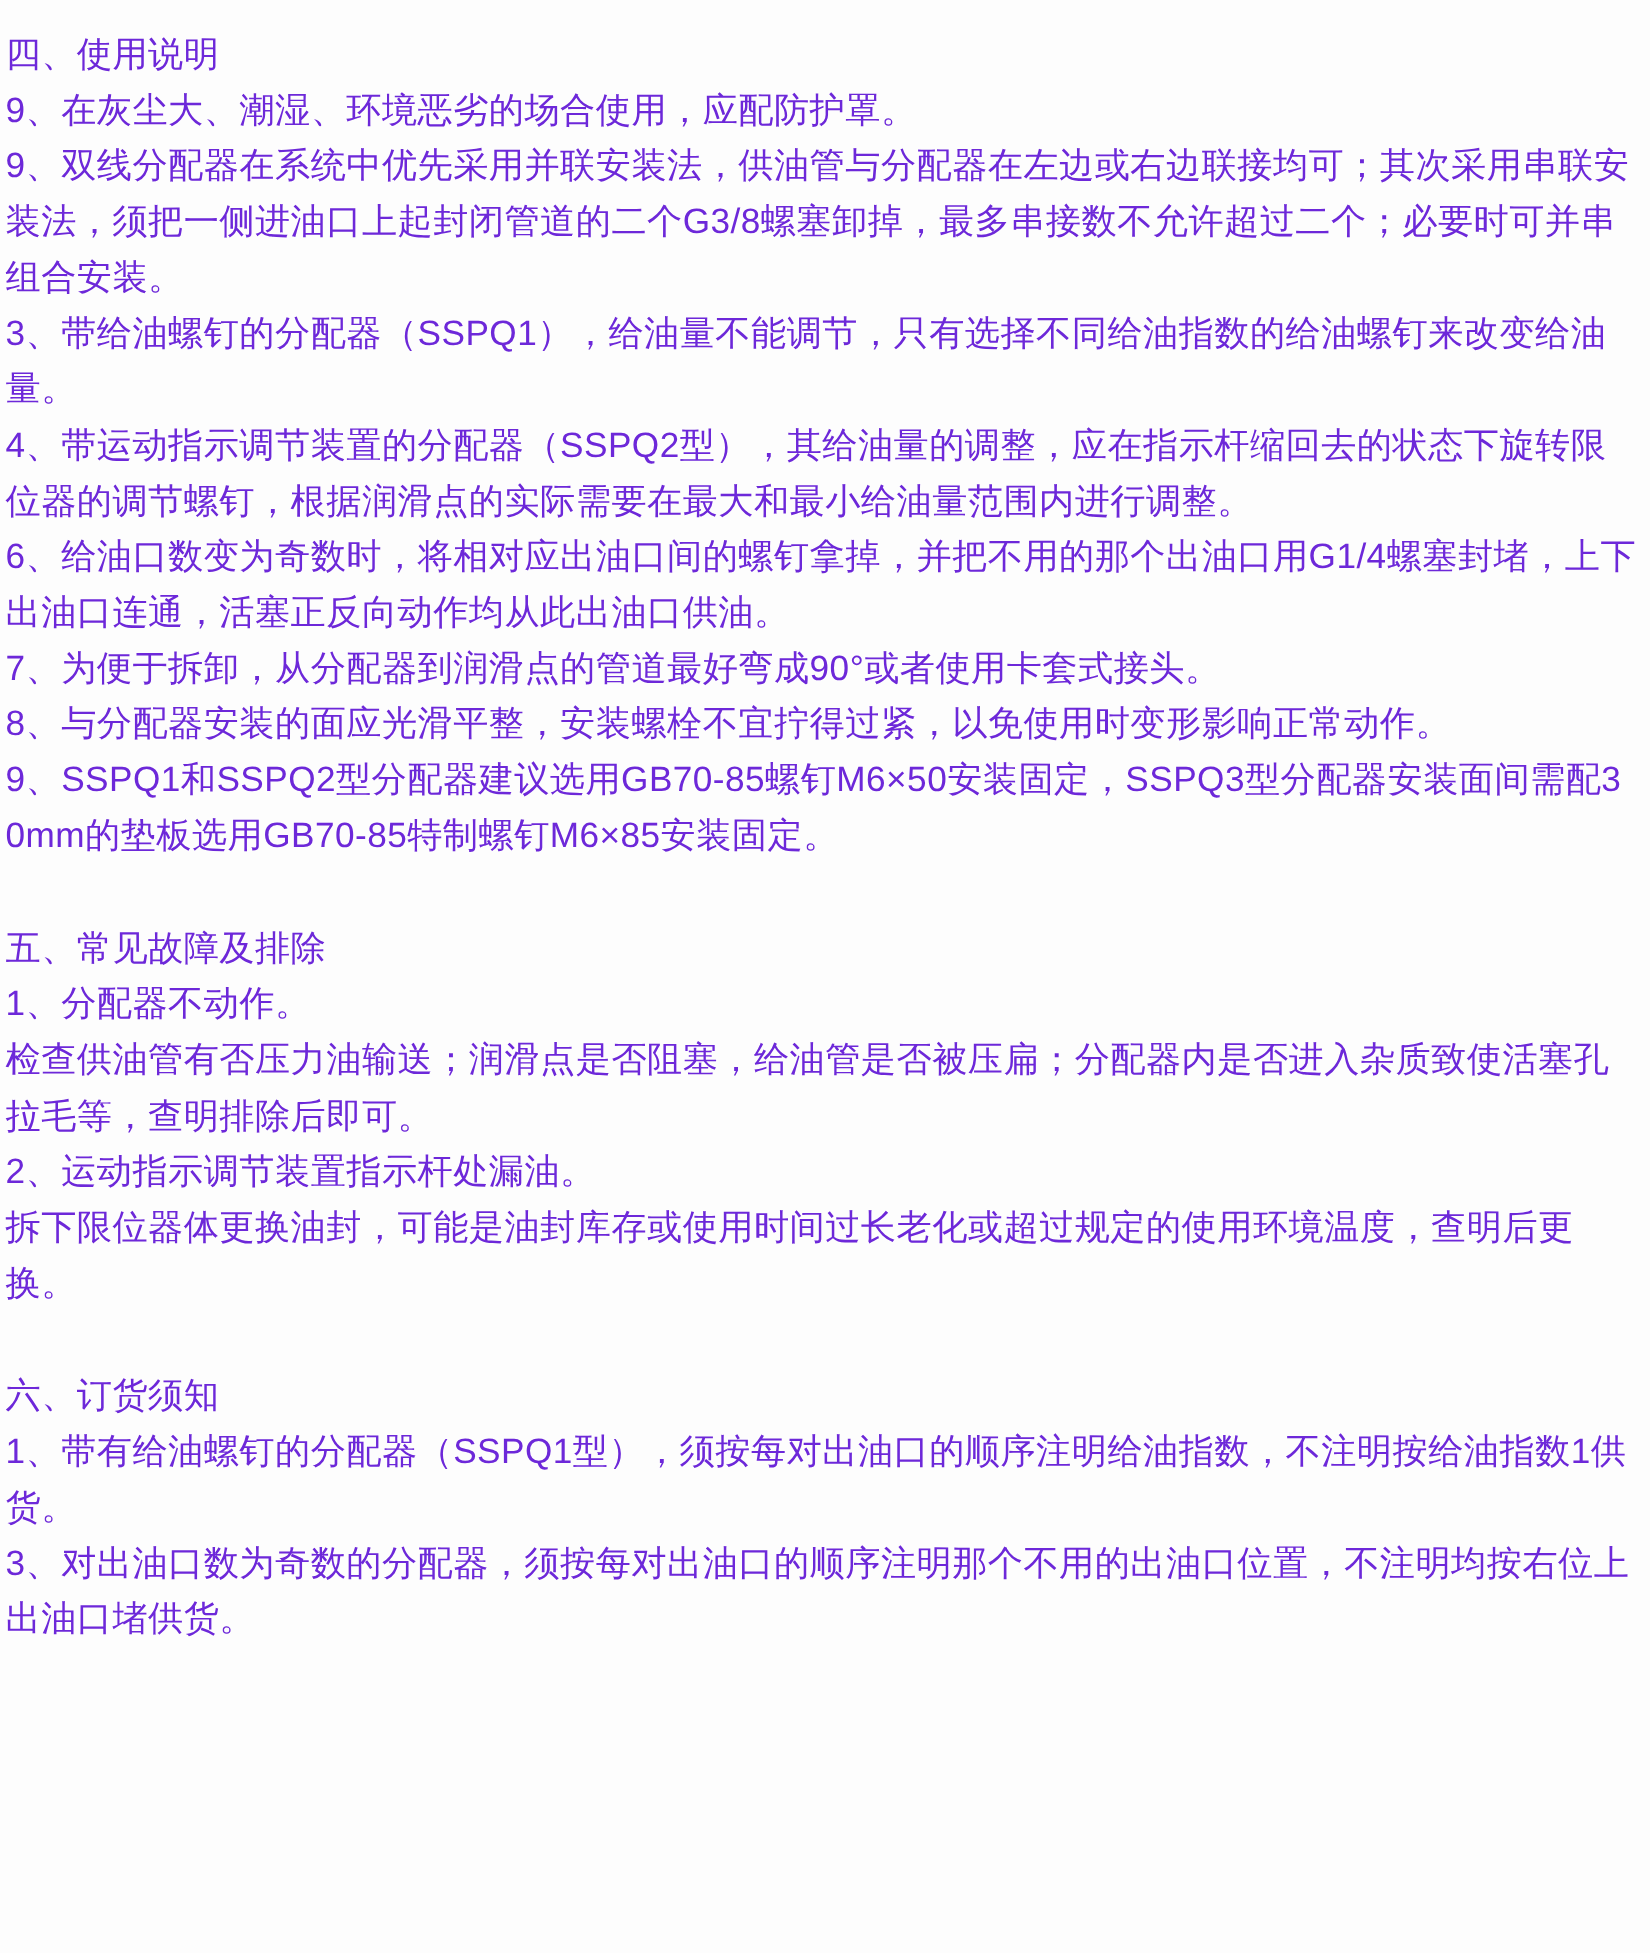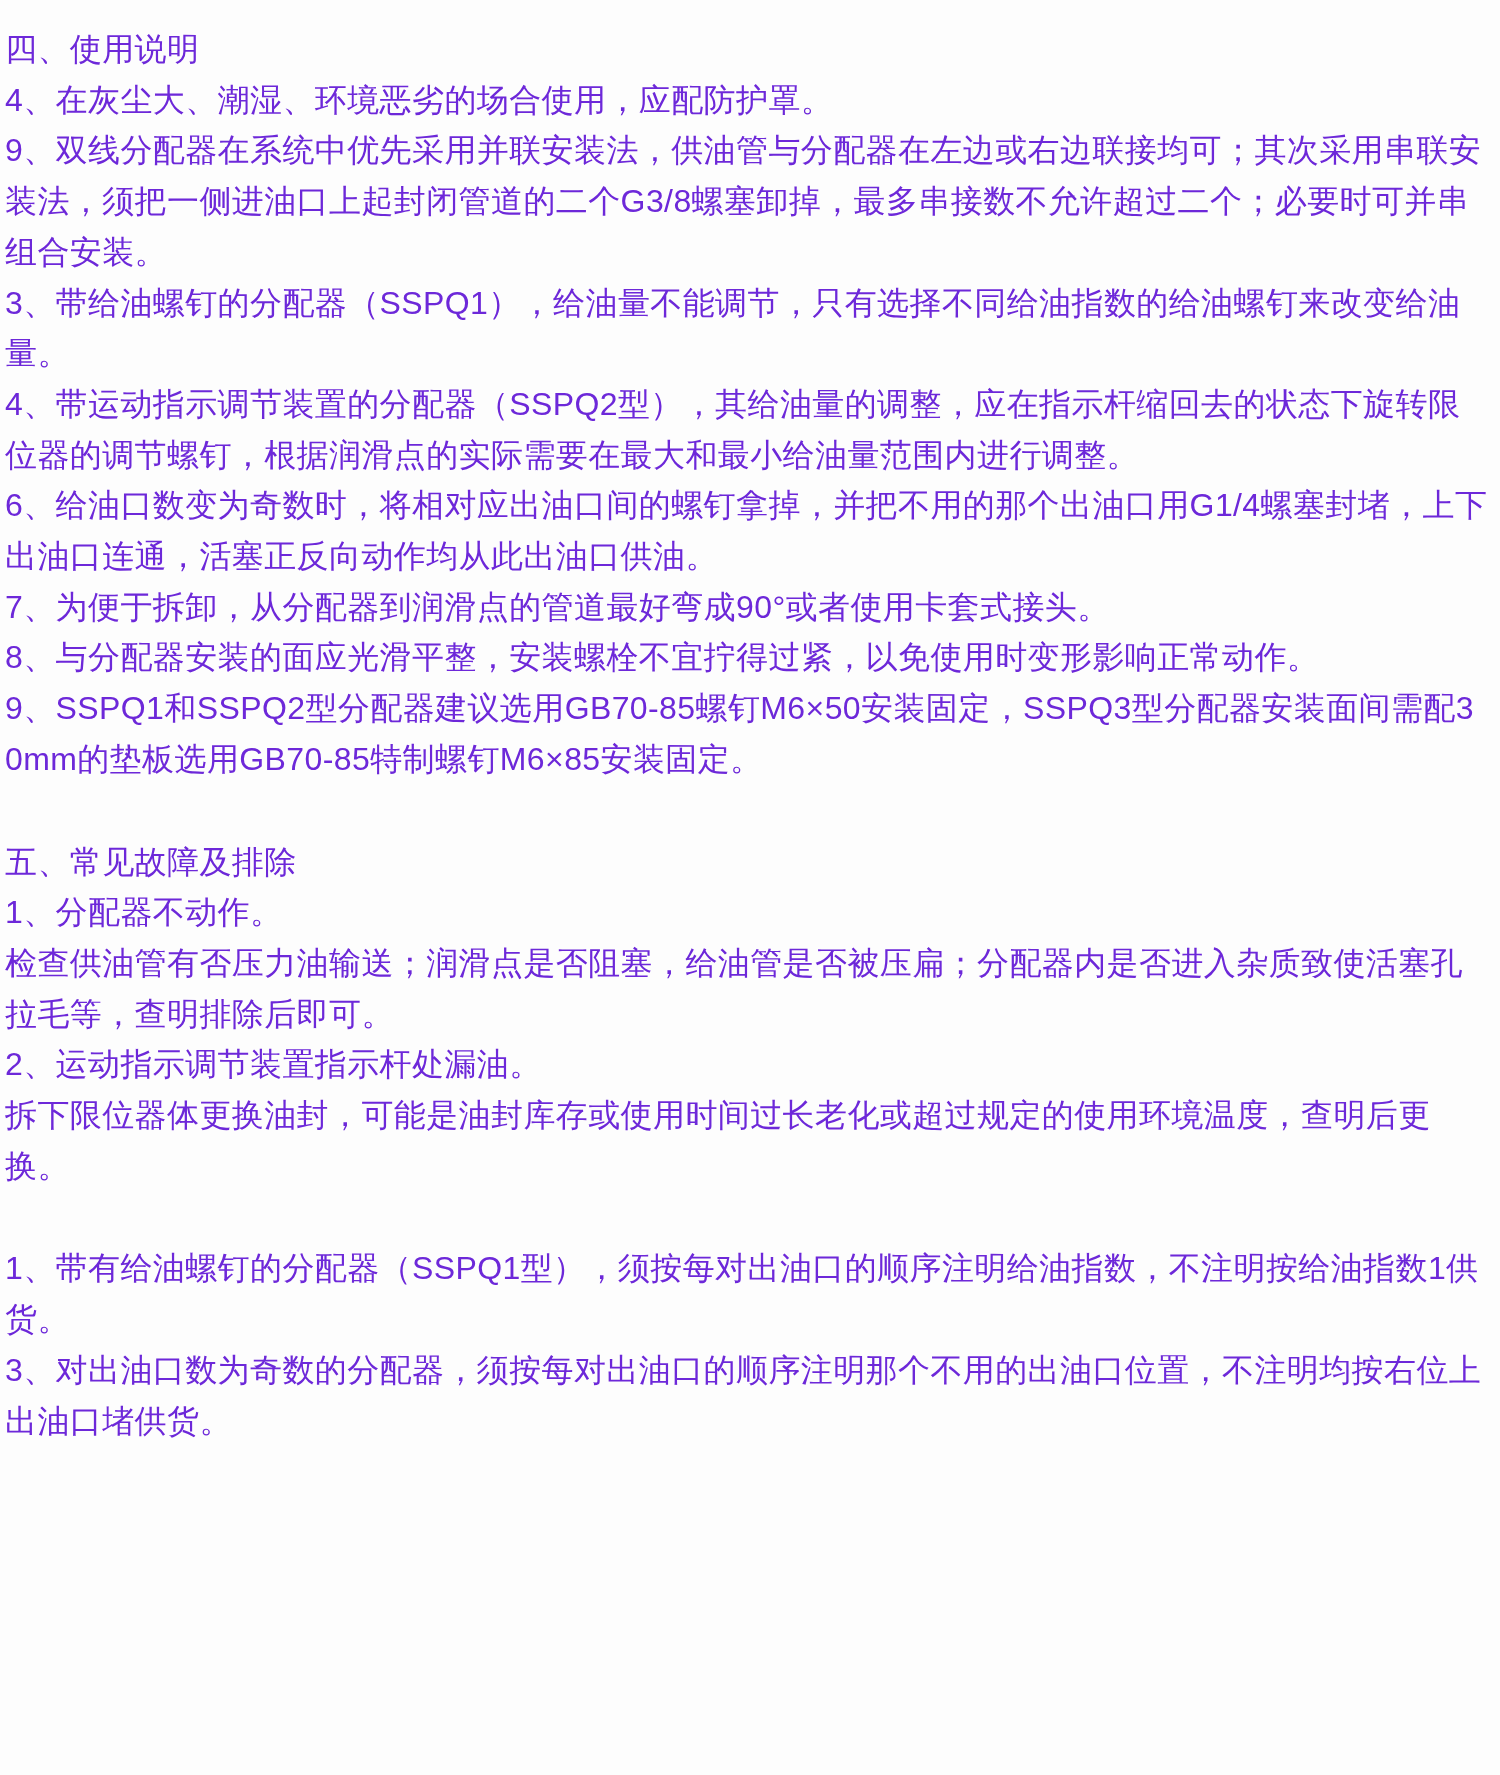--- a/index.html
+++ b/index.html
@@ -42,37 +42,38 @@
     word-break: break-all;
   }
 </style>
 </head>
 <body>
 
 <div class="page">
 
   <section>
     <h2 class="heading">四、使用说明</h2>
-    <p class="para">4、在灰尘大、潮湿、环境恶劣的场合使用，应配防护罩。</p>
+    <p class="para">9、在灰尘大、潮湿、环境恶劣的场合使用，应配防护罩。</p>
     <p class="para">9、双线分配器在系统中优先采用并联安装法，供油管与分配器在左边或右边联接均可；其次采用串联安装法，须把一侧进油口上起封闭管道的二个G3/8螺塞卸掉，最多串接数不允许超过二个；必要时可并串组合安装。</p>
     <p class="para">3、带给油螺钉的分配器（SSPQ1），给油量不能调节，只有选择不同给油指数的给油螺钉来改变给油量。</p>
     <p class="para">4、带运动指示调节装置的分配器（SSPQ2型），其给油量的调整，应在指示杆缩回去的状态下旋转限位器的调节螺钉，根据润滑点的实际需要在最大和最小给油量范围内进行调整。</p>
     <p class="para">6、给油口数变为奇数时，将相对应出油口间的螺钉拿掉，并把不用的那个出油口用G1/4螺塞封堵，上下出油口连通，活塞正反向动作均从此出油口供油。</p>
     <p class="para">7、为便于拆卸，从分配器到润滑点的管道最好弯成90°或者使用卡套式接头。</p>
     <p class="para">8、与分配器安装的面应光滑平整，安装螺栓不宜拧得过紧，以免使用时变形影响正常动作。</p>
     <p class="para">9、SSPQ1和SSPQ2型分配器建议选用GB70-85螺钉M6×50安装固定，SSPQ3型分配器安装面间需配30mm的垫板选用GB70-85特制螺钉M6×85安装固定。</p>
   </section>
 
   <section>
     <h2 class="heading">五、常见故障及排除</h2>
     <p class="para">1、分配器不动作。</p>
     <p class="para">检查供油管有否压力油输送；润滑点是否阻塞，给油管是否被压扁；分配器内是否进入杂质致使活塞孔拉毛等，查明排除后即可。</p>
     <p class="para">2、运动指示调节装置指示杆处漏油。</p>
     <p class="para">拆下限位器体更换油封，可能是油封库存或使用时间过长老化或超过规定的使用环境温度，查明后更换。</p>
   </section>
 
   <section>
+    <h2 class="heading">六、订货须知</h2>
     <p class="para">1、带有给油螺钉的分配器（SSPQ1型），须按每对出油口的顺序注明给油指数，不注明按给油指数1供货。</p>
     <p class="para">3、对出油口数为奇数的分配器，须按每对出油口的顺序注明那个不用的出油口位置，不注明均按右位上出油口堵供货。</p>
 
   </section>
 
 </div>
 
 </body></html>

